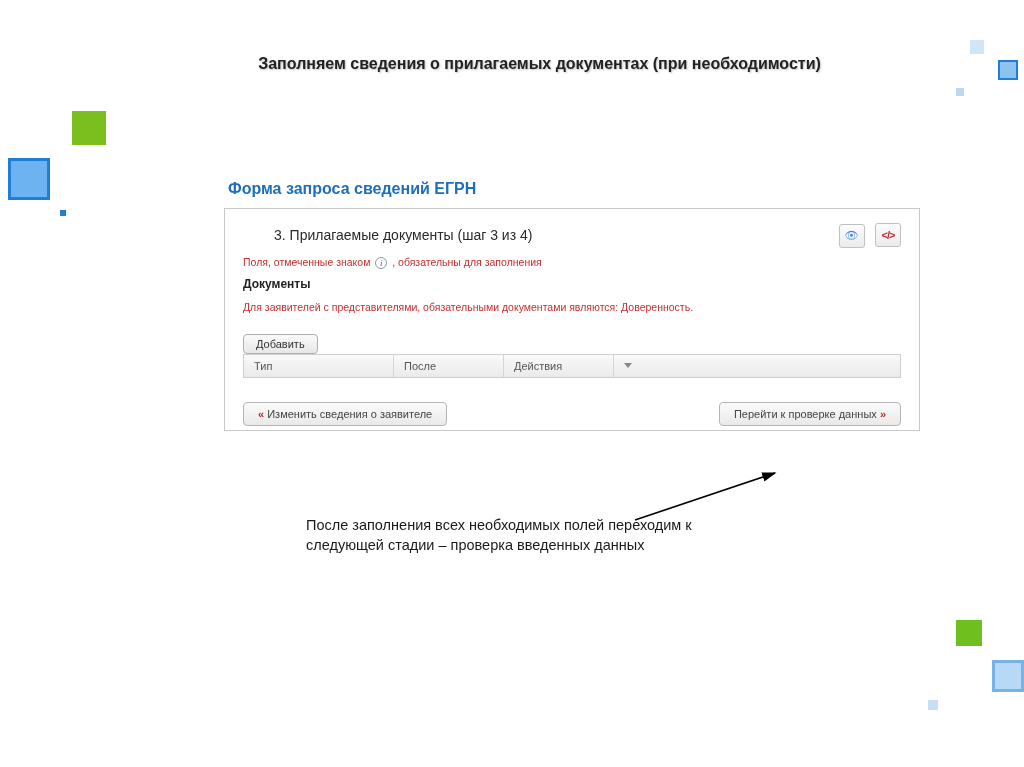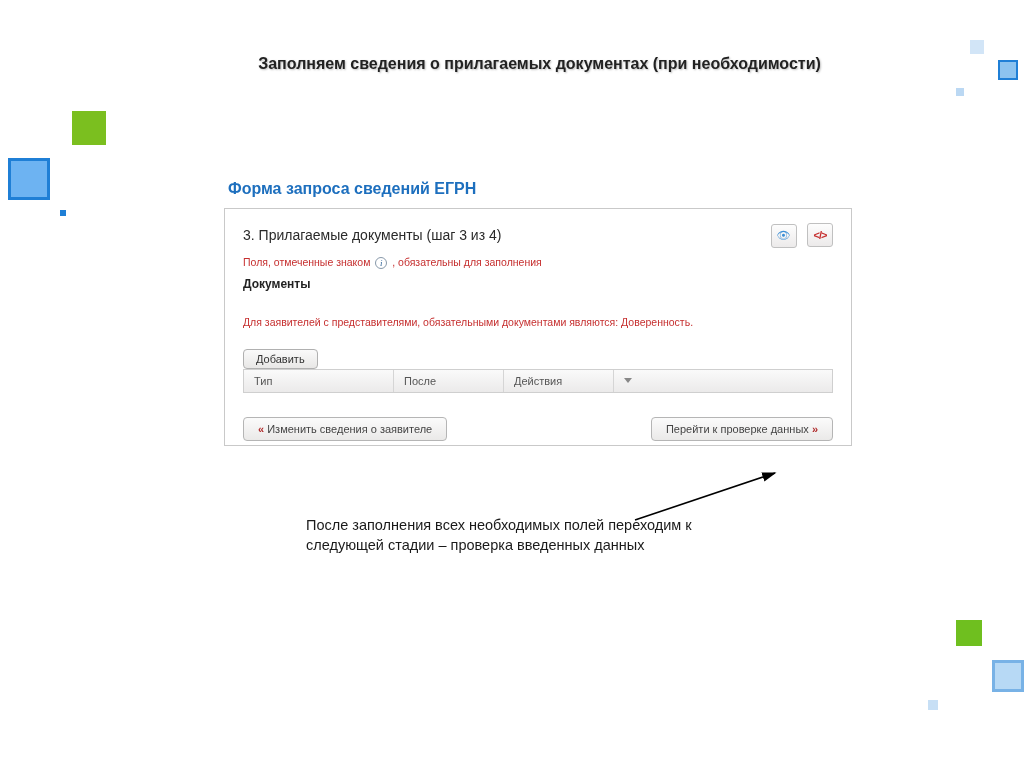--- a/index.html
+++ b/index.html
@@ -34,39 +34,40 @@
   .sq6 { width: 8px; height: 8px; background: #1f7fd6; right: 60px; top: 88px; opacity:.3;}
   .sq7 { width: 26px; height: 26px; background: #6fbf1f; right: 42px; top: 620px; }
   .sq8 { width: 32px; height: 32px; background: #1f7fd6; right: 0px; top: 660px; opacity:.6;}
   .sq8inner{ position:absolute; inset:3px; background:#88c0ef;}
   .sq9 { width: 10px; height: 10px; background: #1f7fd6; right: 86px; top: 700px; opacity:.25;}
 
   .form-wrap {
     position: absolute;
     left: 224px;
     top: 174px;
-    width: 628px;
+    width: 696px;
   }
   .form-title {
     color: #1d6fbe;
     font-weight: 700;
     font-size: 16px;
     padding: 6px 4px 10px;
   }
   .panel {
     border: 1px solid #c9c9c9;
     background: #ffffff;
   }
   .panel-inner {
     padding: 14px 18px 12px;
   }
   .step-row {
     display: flex;
     align-items: center;
     justify-content: space-between;
+    margin-left: 31px;
   }
   .step-title {
     font-size: 14px;
     color: #2a2a2a;
   }
   .icon-btn {
     width: 26px; height: 24px;
     border: 1px solid #c0c0c0;
     border-radius: 3px;
     background: linear-gradient(#fdfdfd,#eceaea);
@@ -81,21 +82,21 @@
   .icon-xml { color: #c62f2f; font-weight:700; letter-spacing:-1px; }
   .red-note {
     color: #c62f2f; font-size: 10.5px; margin-top: 8px;
   }
   .info-i {
     display:inline-block; width:12px;height:12px;border:1px solid #89a;
     border-radius:50%; color:#369; font-size:9px; line-height:11px;
     text-align:center; margin:0 2px; font-family:Georgia,serif; font-style:italic;
   }
   .sec-label { font-size: 12px; color:#222; font-weight:700; margin-top:8px; }
-  .red-note2 { color:#c62f2f; font-size:10.5px; margin-top:25px; }
+  .red-note2 { color:#c62f2f; font-size:10.5px; margin-top:10px; }
   .add-btn {
     margin-top:21px;
     display:inline-block;
     padding:3px 12px;
     font-size:11px;
     color:#333;
     border:1px solid #b0b0b0;
     border-radius:4px;
     background:linear-gradient(#fafafa,#e8e7e6);
     cursor:pointer;

